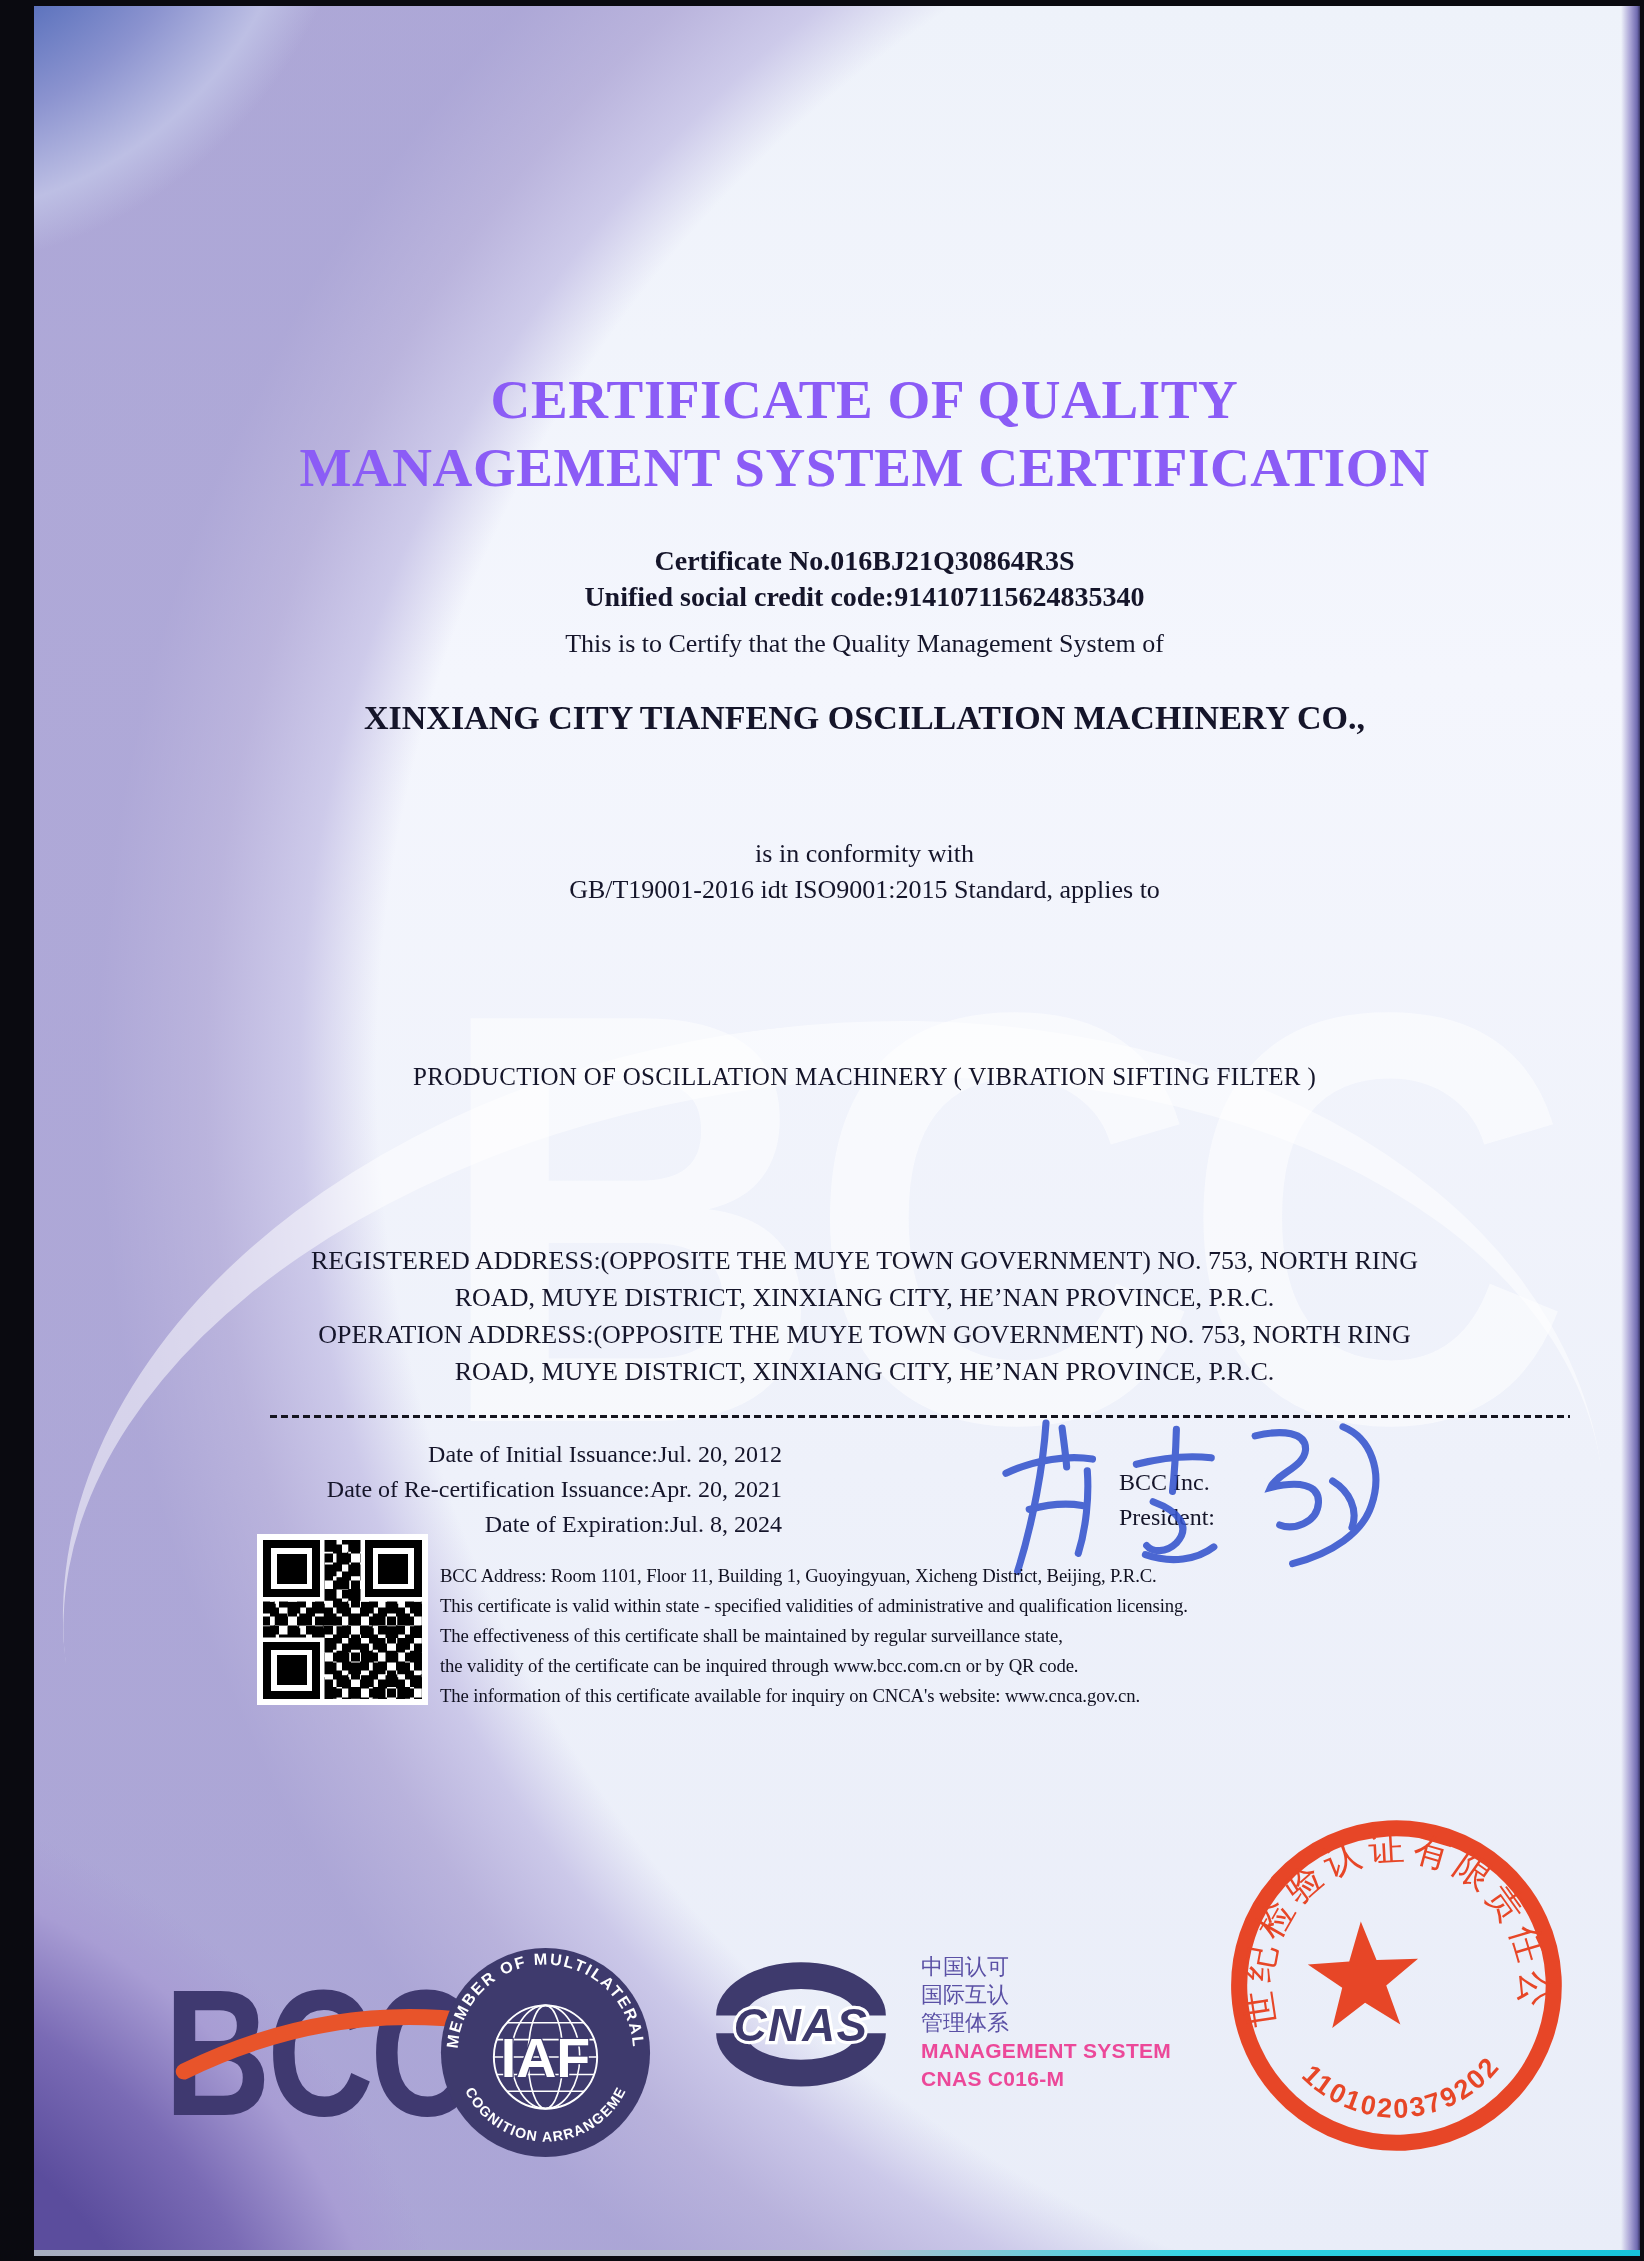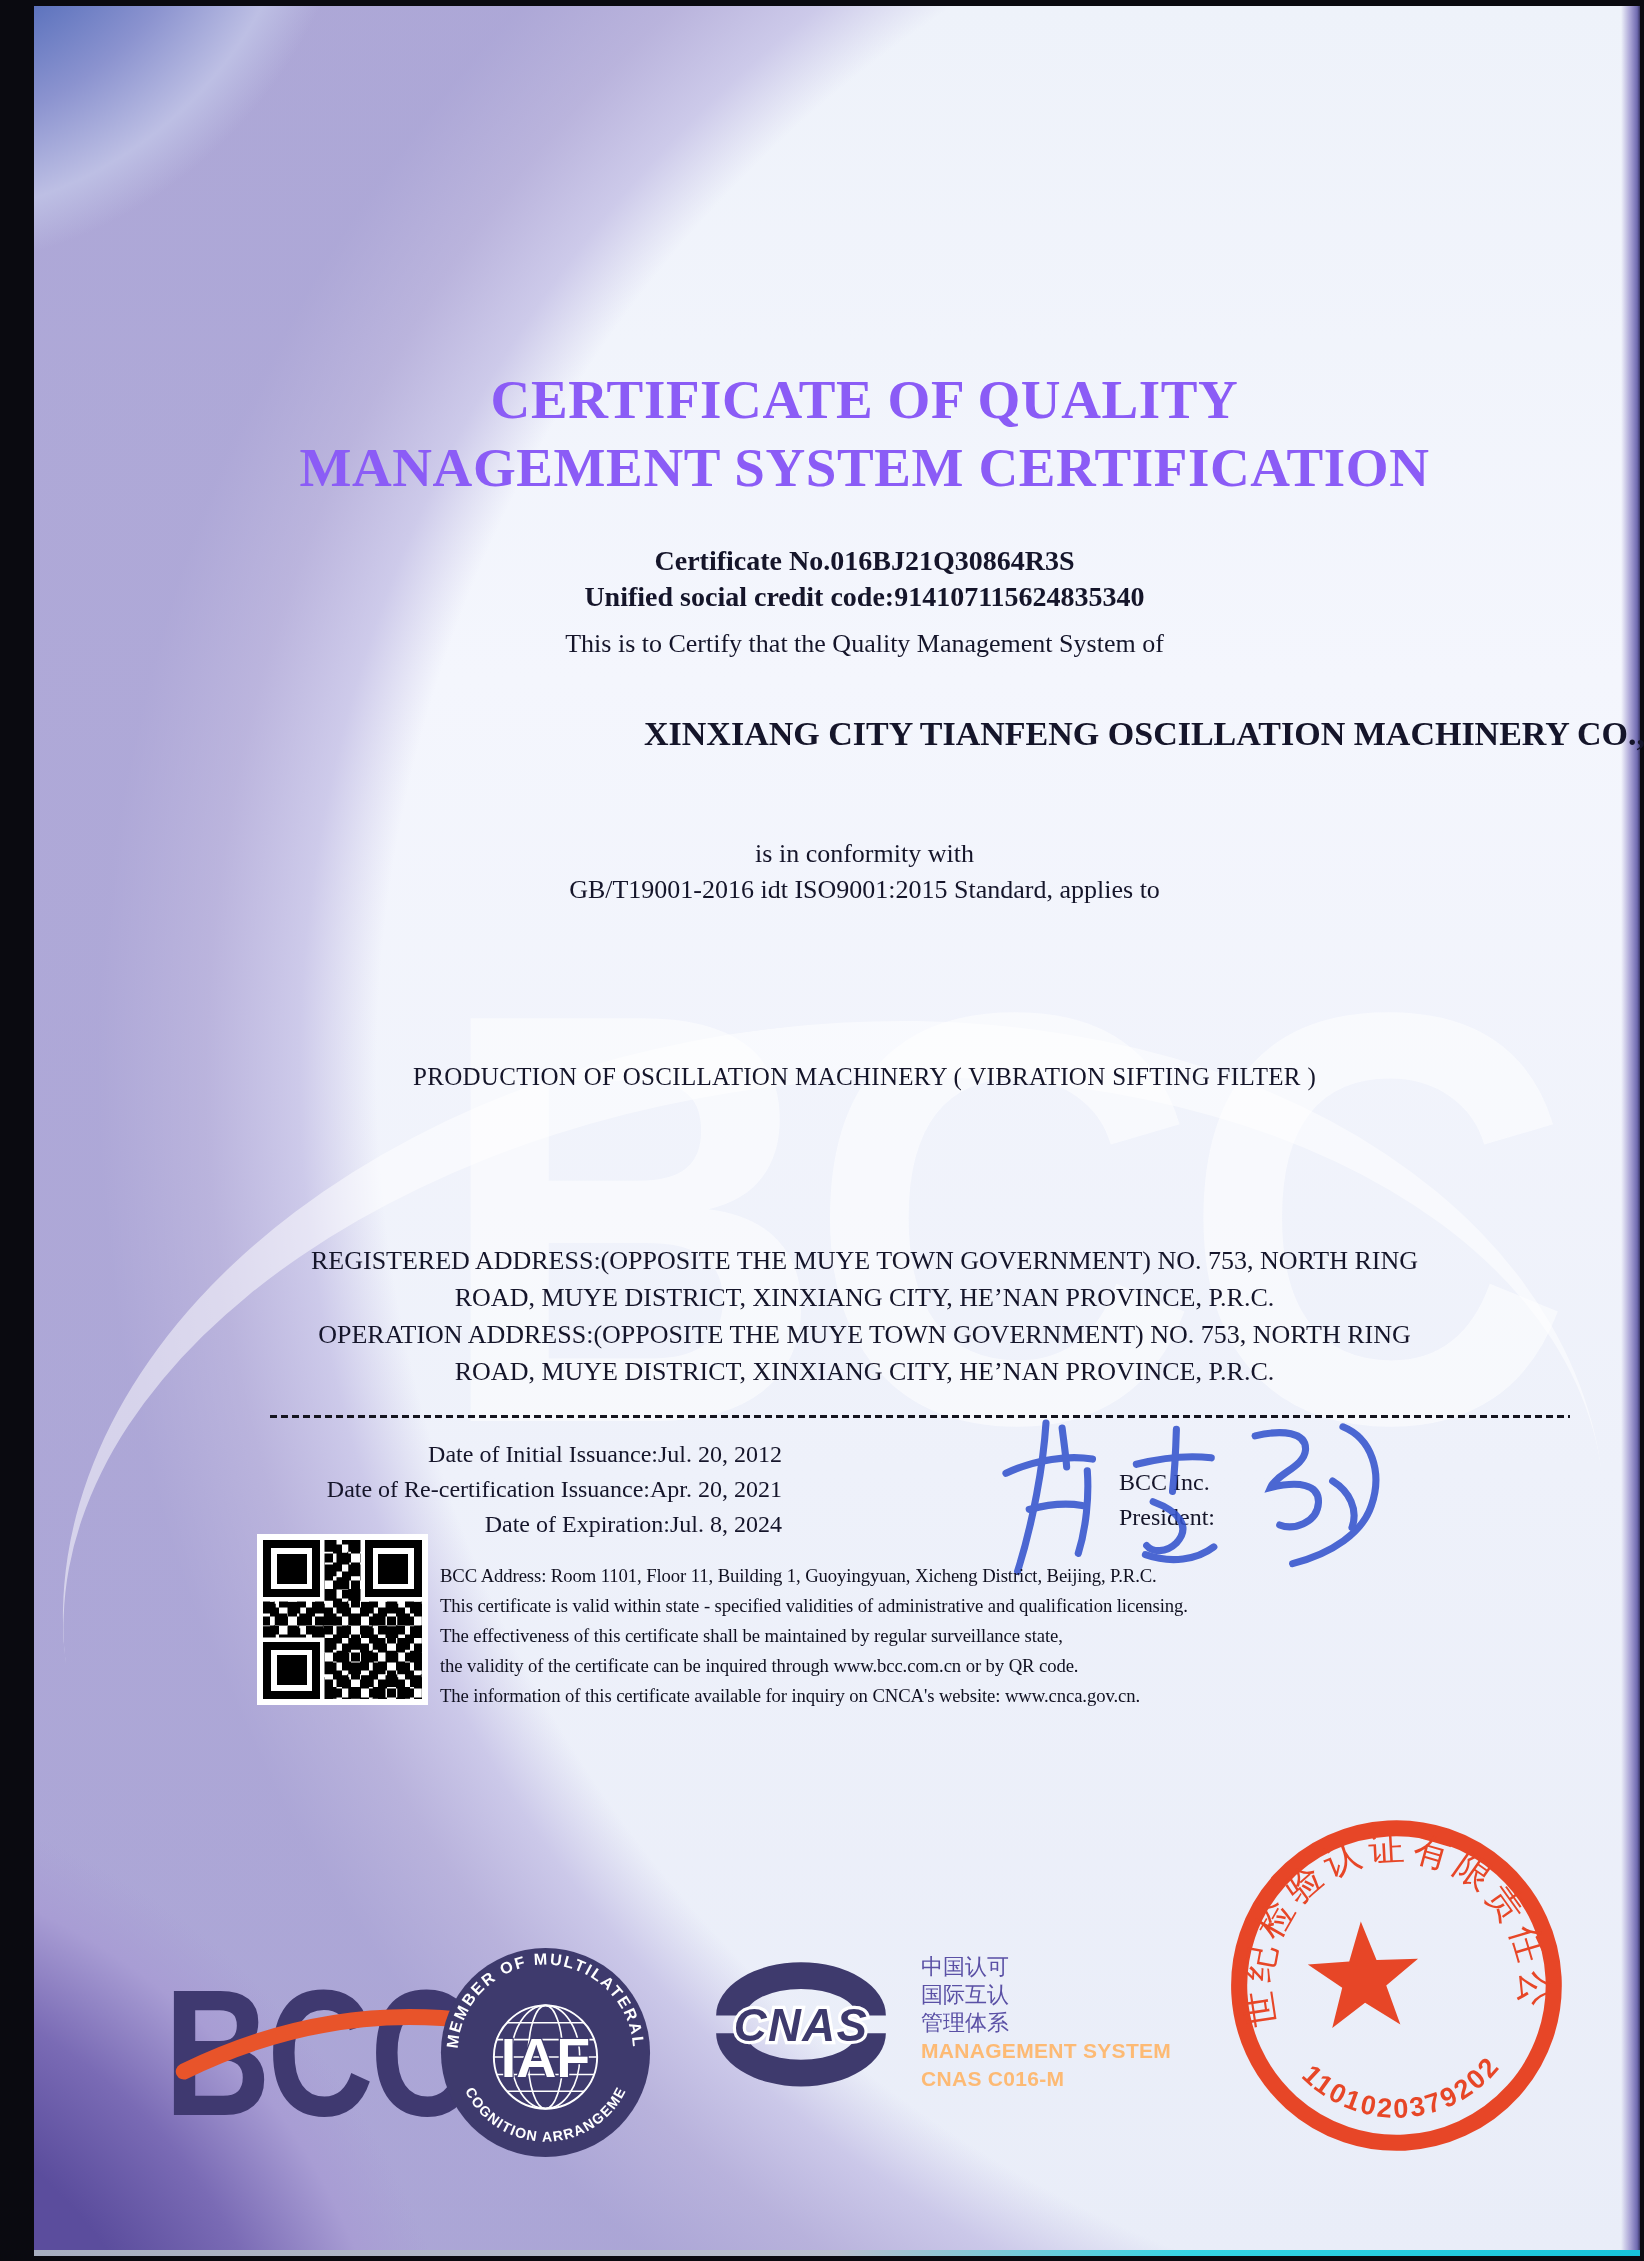--- a/index.html
+++ b/index.html
@@ -26,21 +26,21 @@
   .edge-right{position:absolute;right:0;top:0;bottom:0;width:19.3px;
     background:linear-gradient(90deg,rgba(160,152,210,0) 0%,rgba(163,156,210,.85) 45%,#6f6ab0 85%,#3a3766 100%);}
   .edge-bottom{position:absolute;left:0;right:0;bottom:0;height:5.8px;
     background:linear-gradient(90deg,#a7aec0 0%,#b9bfce 50%,#35d4e4 72%,#17c3da 100%);}
 
   
   .cline{position:absolute;left:84px;right:0;text-align:center;}
   .title{top:366px;font-size:55px;font-weight:bold;line-height:68px;letter-spacing:0.6px;color:#8b5cf6;}
   .certno{top:543px;font-size:28px;font-weight:bold;line-height:36px;}
   .certify{top:629px;font-size:26px;}
-  .company{top:711px;font-size:34px;font-weight:bold;line-height:45px;text-align:right;}
+  .company{top:695px;font-size:34px;font-weight:bold;line-height:45px;}
   .conform{top:836px;font-size:26px;line-height:36px;}
   .scope{top:1063px;font-size:25px;letter-spacing:0.3px;}
   .addr{top:1242px;font-size:26px;line-height:37px;}
 
   .divider{position:absolute;left:270px;top:1415px;width:1300px;height:3.2px;
     background:repeating-linear-gradient(90deg,#15151f 0 7px,rgba(0,0,0,0) 7px 11px);}
   .dates{position:absolute;left:277px;top:1437px;width:505px;text-align:right;
     font-size:24px;line-height:35px;}
   .issuer{position:absolute;left:1119px;top:1437px;font-size:24px;line-height:35px;margin-top:28px;}
   .sig{position:absolute;left:984px;top:1419px;}
@@ -59,21 +59,21 @@
 
   .bcc-logo{position:absolute;left:164px;top:1962px;width:322px;height:161px;}
   .bcc-text{position:absolute;left:0;top:0;font-family:"Liberation Sans",sans-serif;font-weight:bold;
     font-size:148px;line-height:148px;letter-spacing:-3.9px;color:#3f3970;transform:scaleY(1.22);
     transform-origin:left top;}
   .bcc-swoosh{position:absolute;left:-6.4px;top:0;}
   .iaf-logo{position:absolute;left:439px;top:1946px;}
   .cnas-logo{position:absolute;left:706px;top:1951px;}
   .cn-accred{position:absolute;left:921px;top:1953px;font-family:Liberation Sans, sans-serif;}
   .cn-line{font-size:22px;line-height:28px;color:#5a50a5;}
-  .cn-en{font-size:21px;line-height:28px;font-weight:bold;color:#fdba74;letter-spacing:0.3px;}
+  .cn-en{font-size:21px;line-height:28px;font-weight:bold;color:#ec4899;letter-spacing:0.3px;}
   .stamp{position:absolute;left:1216px;top:1805px;transform:rotate(-3deg);}
 </style>
 </head>
 <body>
 
 <div class="screen">
   <div class="paper">
     <div class="decor">
       <div class="band-mid"></div>
       <div class="band-blue"></div>

